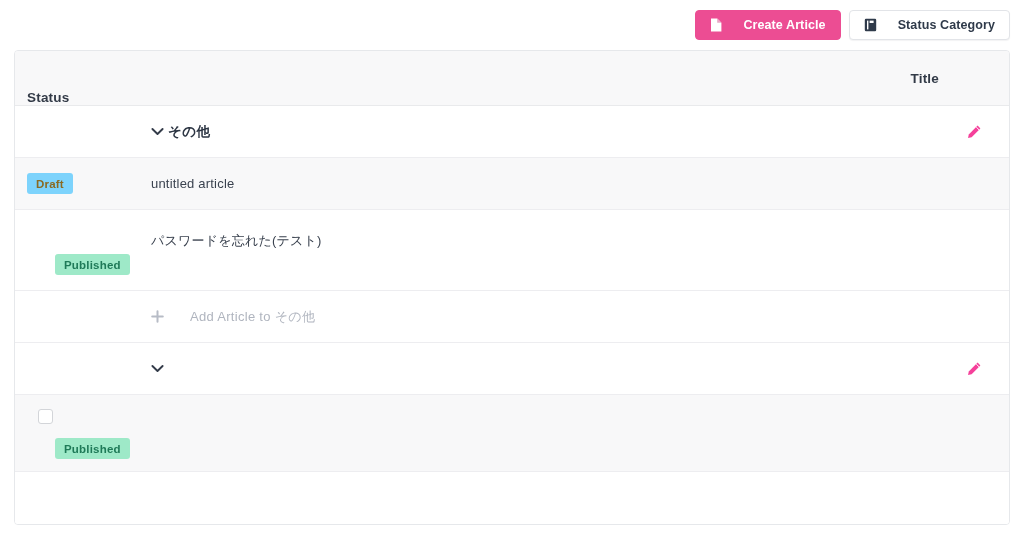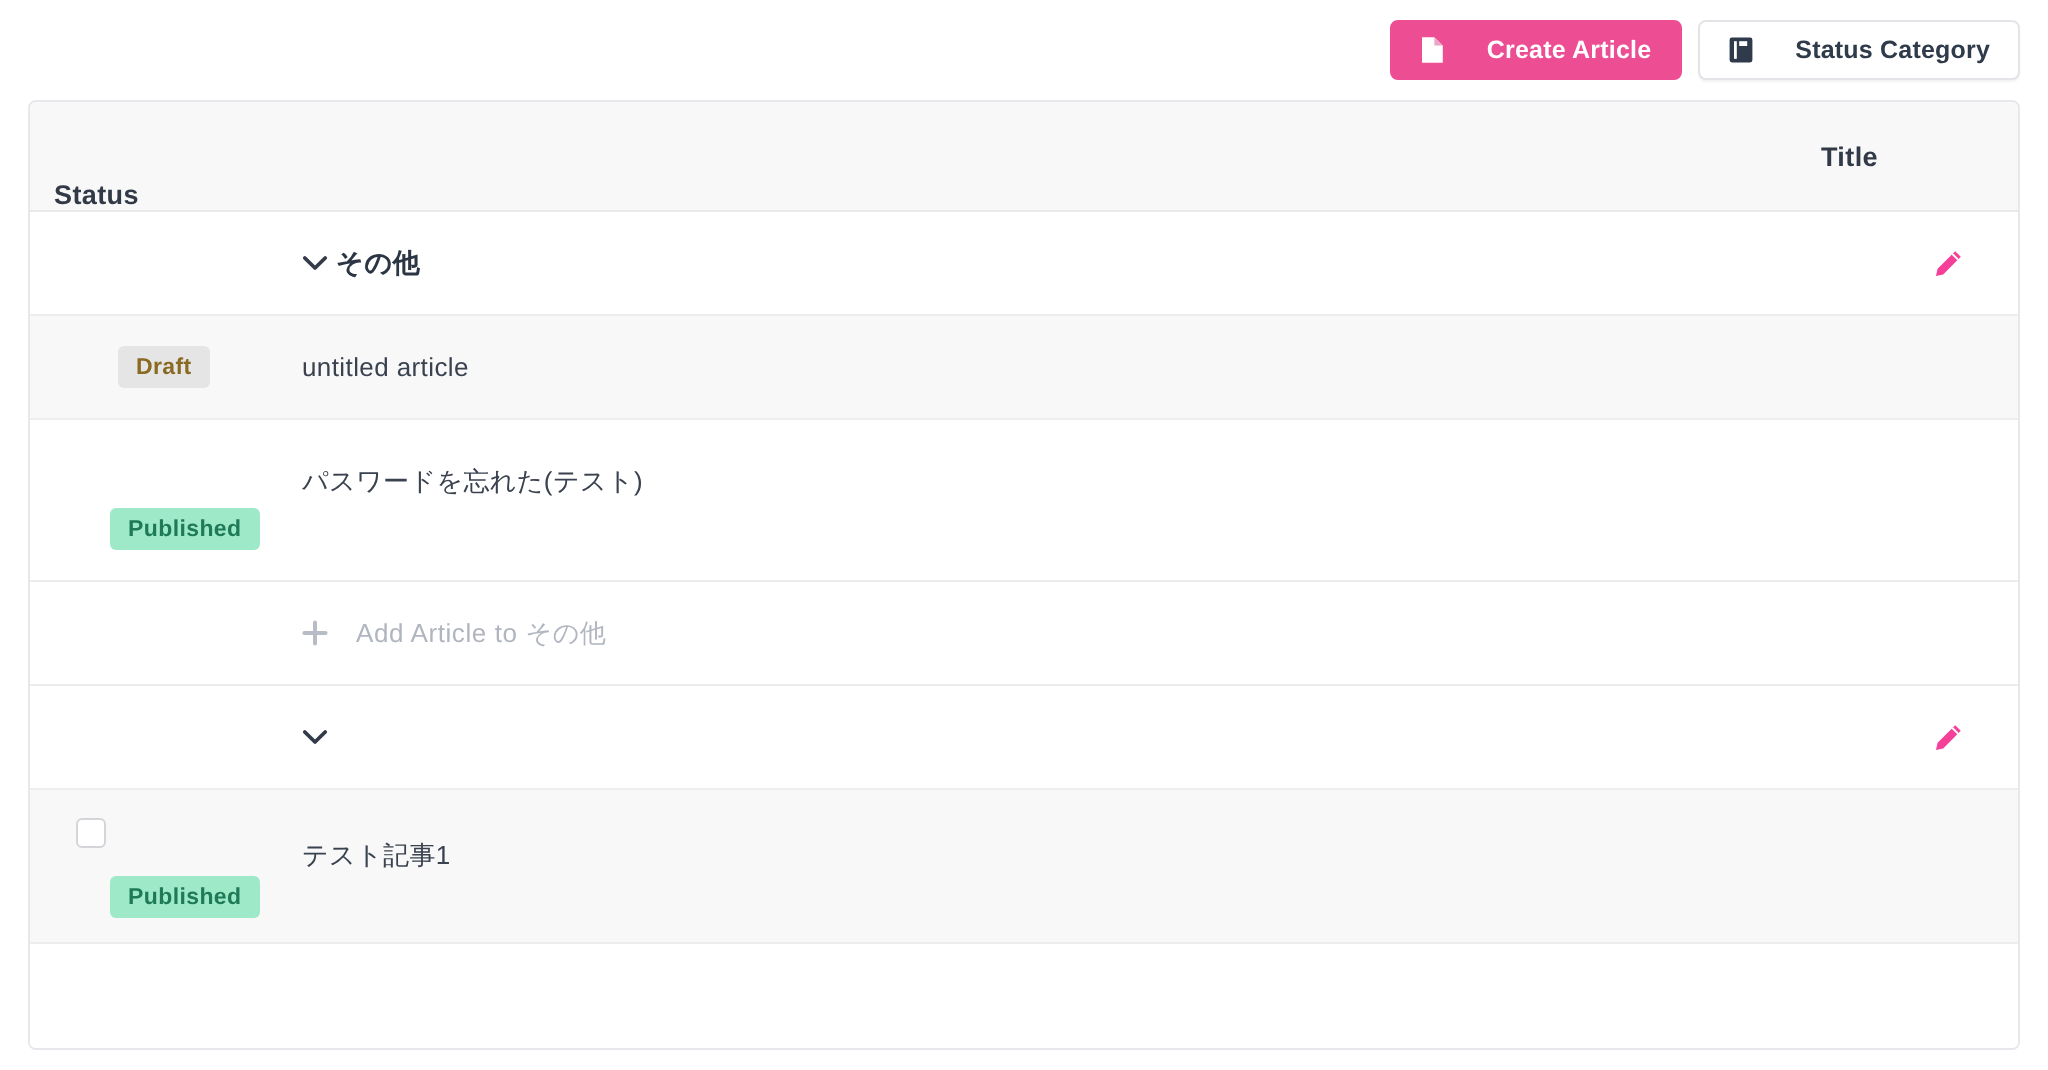--- a/index.html
+++ b/index.html
@@ -153,23 +153,22 @@
     justify-content: center;
     height: 21px;
     padding: 0 9px;
     border-radius: 3px;
     font-size: 11.5px;
     font-weight: bold;
     letter-spacing: .2px;
     align-self: flex-start;
   }
   .badge-draft {
-    background: #e5e5e5;
+    background: #7dd3fc;
     color: #8a6a22;
-    margin-left: 32px;
   }
   .badge-published {
     background: #9ee9c8;
     color: #1f7a58;
     margin-left: 28px;
   }
 
   .status-stack-a {
     display: flex;
     flex-direction: column;
@@ -204,21 +203,21 @@
   }
 
   .title-offset-up { align-self: flex-start; padding-top: 22px; }
   .title-offset-mid { align-self: flex-start; padding-top: 24px; }
 
   
   .row.addrow { height: 52px; }
   .add-inner {
     display: flex;
     align-items: center;
-    gap: 14px;
+    gap: 26px;
     cursor: pointer;
   }
   .add-plus {
     color: #b7bcc6;
     display: inline-flex;
   }
   .add-text {
     font-size: 13px;
     color: #b0b5bf;
     letter-spacing: .3px;
@@ -349,23 +348,20 @@
       </div>
     </div>
 
     <div class="row article tall2 shaded">
       <div class="col-status">
         <div class="status-stack-c">
           <span class="checkbox"></span>
           <span class="badge badge-published">Published</span>
         </div>
       </div>
-      <div class="col-title title-offset-mid">
-        <span class="art-title">テスト記事1</span>
-      </div>
       <div class="col-action"></div>
     </div>
 
 
     <div class="row article">
       <div class="col-status"></div>
       <div class="col-title"></div>
       <div class="col-action"></div>
     </div>
 

